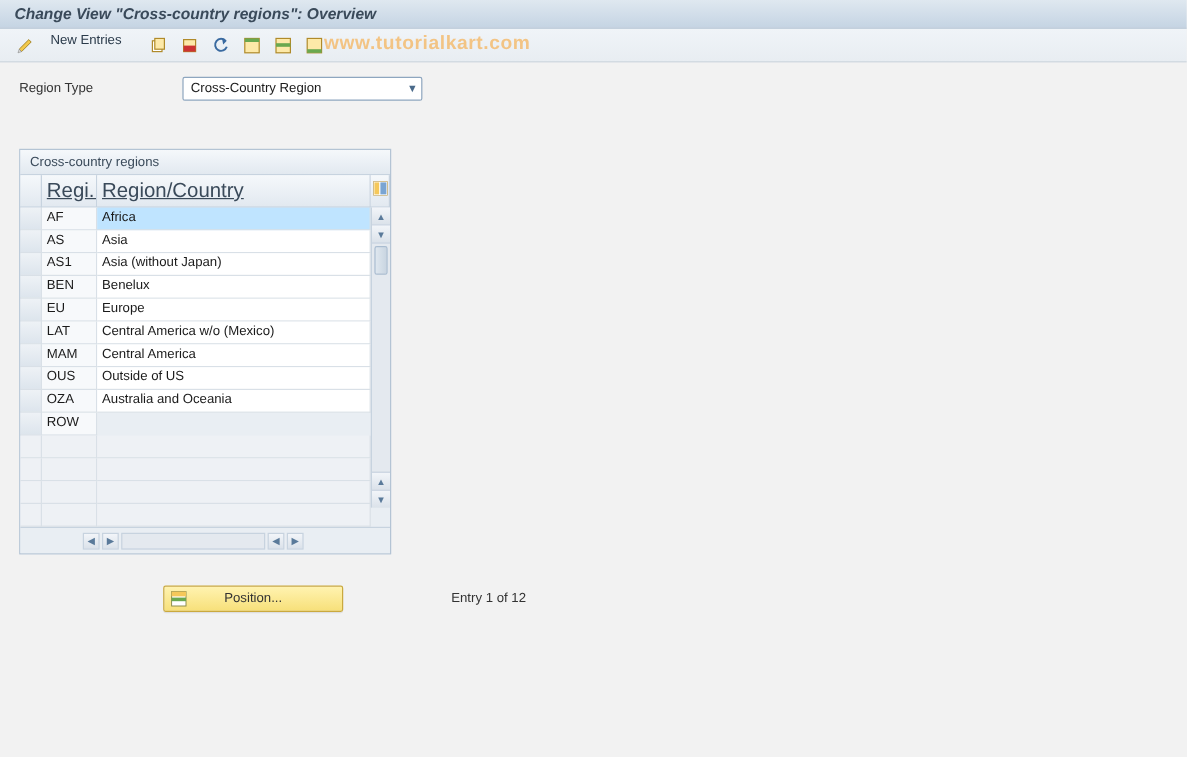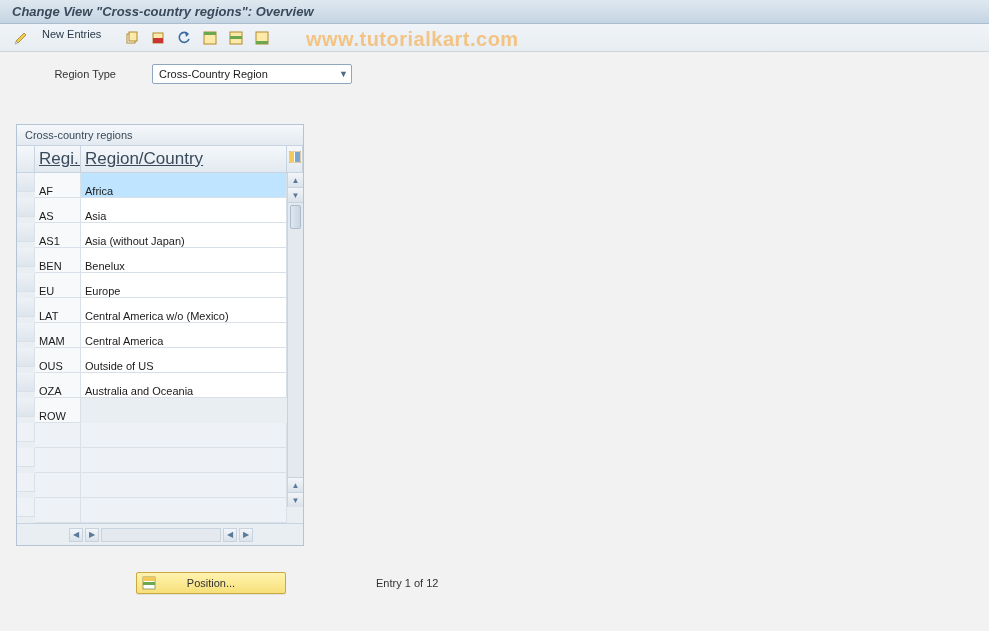--- a/index.html
+++ b/index.html
@@ -32,27 +32,26 @@
     border-bottom: 1px solid #ccd5de;
     display: flex;
     align-items: center;
     gap: 4px;
     position: relative;
   }
   .watermark {
     position: absolute;
     left: 270px;
     top: 4px;
-    font-size: 20px;
+    font-size: 16px;
     font-weight: bold;
     color: #f5b55f;
     opacity: 0.75;
     pointer-events: none;
     letter-spacing: 0.5px;
-    padding-left: 36px;
   }
   .tb-btn {
     display: inline-flex;
     align-items: center;
     justify-content: center;
     height: 20px;
     min-width: 20px;
     padding: 0 3px;
     border: 1px solid transparent;
     border-radius: 3px;
@@ -69,41 +68,41 @@
   }
   .content {
     padding: 12px 16px;
   }
   .field-row {
     display: flex;
     align-items: center;
     gap: 36px;
     margin-bottom: 40px;
   }
-  .field-label { color: #333; width: 100px; text-align: right;}
+  .field-label { color: #333; width: 100px;}
   .select-box {
     display:flex;
     align-items:center;
     justify-content:space-between;
     width: 200px;
     height: 20px;
     background: #fff;
     border: 1px solid #8ea6bf;
     border-radius: 2px;
     padding: 0 3px 0 6px;
     font-size: 11px;
     color:#1a1a1a;
     cursor:pointer;
   }
   .select-arrow {
     font-size:9px;
     color:#4a6a8a;
   }
   .table-wrapper {
-    width: 288px;
+    width: 310px;
     border: 1px solid #b4c4d4;
     background: #e9eef3;
     margin-left: 0px;
   }
   .table-title {
     padding: 4px 8px;
     background: linear-gradient(to bottom,#f5f8fb,#e2e9f0);
     border-bottom: 1px solid #c7d3df;
     color:#3a4a5a;
   }
@@ -125,21 +124,21 @@
     white-space:nowrap;
     overflow:hidden;
     position:relative;
     text-decoration:underline;
   }
   .table-body { position:relative; }
   .td {
     background:#fff;
     border-right:1px solid #d9e0e7;
     border-bottom:1px solid #d9e0e7;
-    padding:12px 4px;
+    padding:2px 4px;
     height:19px;
     font-size:11px;
     color:#1a1a1a;
     overflow:hidden;
     white-space:nowrap;
   }
   .td.regi { background:#f7f9fb;}
   .td.sel { width:18px; background:linear-gradient(to bottom,#eef2f6,#dde5ed); padding:0;}
   .td.country { }
   .td.selected { background:#bfe4ff; }

